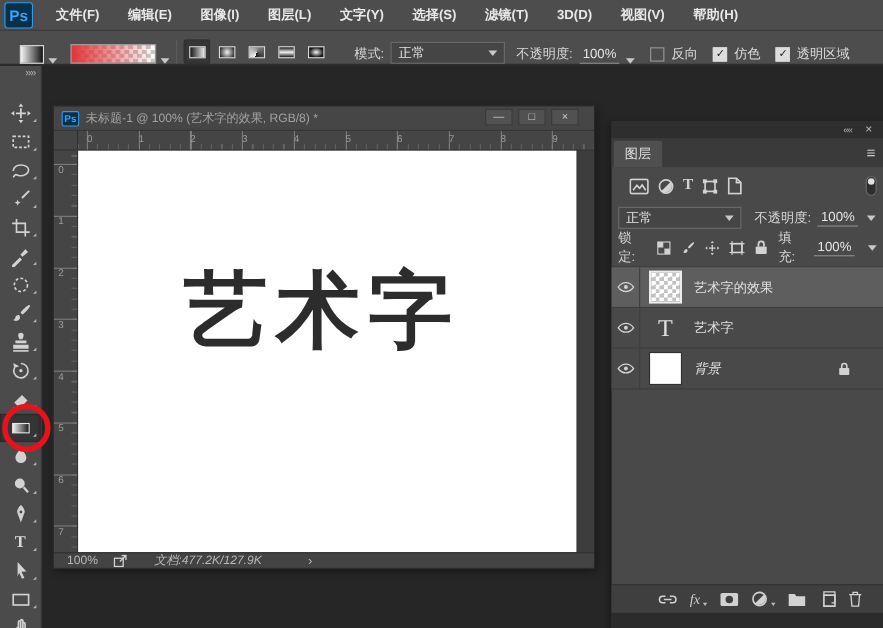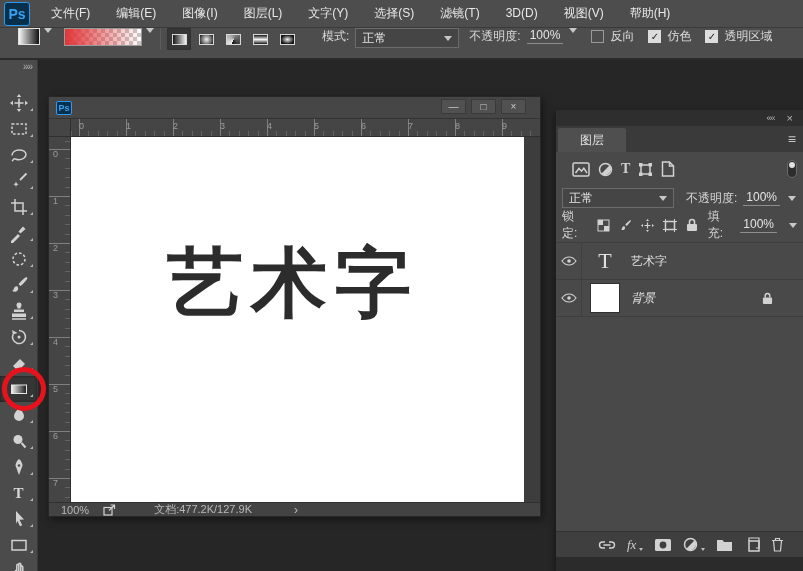--- a/index.html
+++ b/index.html
@@ -5,24 +5,24 @@
   * { margin:0; padding:0; box-sizing:border-box; }
   html,body { width:803px; height:571px; overflow:hidden; }
   body { font-family:"Liberation Sans", sans-serif; font-size:12px; color:#dcdcdc; background:#262626; }
   #root { position:relative; width:803px; height:571px; background:#262626; }
   svg { display:block; stroke:#d2d2d2; fill:none; stroke-width:1.5; }
   svg .f { fill:#d2d2d2; stroke:none; }
 
   
   .menubar { position:absolute; left:0; top:0; width:803px; height:28px; background:#4d4d4d; border-bottom:1px solid #3a3a3a; display:flex; align-items:center; }
   .pslogo { width:26px; height:24px; margin:0 8px 0 4px; background:#08304b; border:1px solid #2d9bf0; border-radius:3px; color:#36a3f7; font-weight:bold; font-size:14px; display:flex; align-items:center; justify-content:center; }
-  .menu-item { padding:0 13px; line-height:27px; color:#e8e8e8; cursor:default; }
+  .menu-item { padding:0 13px; line-height:27px; color:#e8e8e8; cursor:default;font-weight:bold; }
 
   
-  .optionsbar { position:absolute; left:0; top:28px; width:803px; height:32px; background:#4d4d4d; border-bottom:2px solid #2b2b2b; display:flex; align-items:flex-start; }
+  .optionsbar { position:absolute; left:0; top:28px; width:803px; height:32px; background:#4d4d4d; border-bottom:2px solid #2b2b2b; display:flex; align-items:flex-end; }
   .chev { width:0; height:0; border-left:4px solid transparent; border-right:4px solid transparent; border-top:5px solid #c8c8c8; display:inline-block; }
   .vsep { width:1px; height:22px; background:#3c3c3c; border-right:1px solid #5c5c5c; margin:0 6px; }
   .preset-swatch { width:22px; height:17px; margin-left:18px; background:linear-gradient(to right,#f5f5f5,#111); border:1px solid #e0e0e0; }
   .grad-preview { width:78px; height:18px; margin-left:12px; border:1px solid #9a9a9a;
     background-image:linear-gradient(to right,#e13538,rgba(225,53,56,0)), conic-gradient(#c9c9c9 25%,#fff 25% 50%,#c9c9c9 50% 75%,#fff 75%);
     background-size:100% 100%, 8px 8px; }
   .gbtn { width:24px; height:22px; display:flex; align-items:center; justify-content:center; margin-right:3px; border-radius:2px; }
   .gbtn.sel { background:#373737; box-shadow:inset 0 0 2px #222; }
   .gbtn > div { width:15px; height:11px; border:1px solid #d8d8d8; }
   .g-linear   > div { background:linear-gradient(to right,#161616,#f2f2f2); }
@@ -62,30 +62,30 @@
     background-image:repeating-linear-gradient(to bottom,#808080 0 1px,transparent 1px 47px),repeating-linear-gradient(to bottom,#636363 0 1px,transparent 1px 9.4px);
     background-size:22px auto, 5px auto; background-position:top 12px left, top 12px right; background-repeat:repeat-y; }
   .vruler span { position:absolute; left:4px; font-size:9px; color:#9c9c9c; }
   .rcorner { position:absolute; left:0; top:22px; width:22px; height:18px; background:#454545; border-right:1px solid #2f2f2f; border-bottom:1px solid #2f2f2f; }
   .canvas-zone { position:absolute; left:22px; top:40px; right:0; bottom:14px; background:#3d3d3d; }
   .canvas { position:absolute; left:0; top:0; width:453px; height:367px; background:#ffffff; }
   .art-text { position:absolute; left:49%; top:40%; transform:translate(-50%,-50%); font-size:76px; font-weight:900; color:#2c2c2c; letter-spacing:8px; white-space:nowrap; font-family:"Liberation Sans",sans-serif; }
   .dw-status { position:absolute; left:0; bottom:0; width:100%; height:14px; background:#434343; border-top:1px solid #303030; display:flex; align-items:center; font-size:11px; color:#b8b8b8; }
   .dw-zoom { margin-left:12px; }
   .dw-exp { margin-left:14px; }
-  .dw-info { margin-left:38px; }
+  .dw-info { margin-left:24px;font-style:italic; }
   .dw-chev { margin-left:42px; color:#b8b8b8; font-size:12px; }
 
   
   .panel { position:absolute; left:556px; top:110px; width:247px; height:461px; background:#494949; box-shadow:-2px 2px 6px rgba(0,0,0,.35); }
   .p-topstrip { height:16px; background:#2e2e2e; display:flex; justify-content:flex-end; align-items:center; gap:12px; padding-right:10px; color:#b5b5b5; }
   .p-collapse { font-size:9px; letter-spacing:-1px; }
   .p-close { font-size:11px; }
   .p-tabs { height:26px; background:#3a3a3a; display:flex; align-items:flex-end; position:relative; }
-  .p-tab { height:24px; margin-left:2px; padding:0 22px; background:#4f4f4f; color:#e3e3e3; display:flex; align-items:center; border-radius:2px 2px 0 0; }
+  .p-tab { height:24px; margin-left:2px; padding:0 10px; background:#4f4f4f; color:#e3e3e3; display:flex; align-items:center; border-radius:2px 2px 0 0; }
   .p-menu { position:absolute; right:8px; top:5px; color:#c6c6c6; font-size:14px; letter-spacing:-1px; }
   .p-row { display:flex; align-items:center; padding:0 6px; }
   .filter-row { height:30px; margin-top:2px; }
   .filter-field { width:96px; }
   .ficons { display:flex; align-items:center; gap:8px; margin-left:10px; flex:1; }
   .ftoggle { width:10px; height:18px; background:#2d2d2d; border:1px solid #6b6b6b; border-radius:5px; position:relative; margin-left:auto; }
   .ftoggle::after { content:""; position:absolute; left:1px; top:1px; width:6px; height:6px; border-radius:50%; background:#e0e0e0; }
   .blend-row { height:28px; }
   .blend-field { width:112px; }
   .lock-row { height:26px; }
@@ -276,20 +276,21 @@
           <path d="M6 19v-7c0-2 .8-3 1.8-3.2V13 4.5c0-1.6 2-1.6 2 0V12 3.5c0-1.6 2-1.6 2 0V12 6c0-1.6 2-1.4 2 .2V15"></path>
         </svg>
       </div>
   </div>
 
   <div class="red-circle"></div>
 
   <section class="docwin">
     <div class="dw-title">
       <div class="dw-psbadge">Ps</div>
+      <span class="dw-title-text">未标题-1 @ 100% (艺术字的效果, RGB/8) *</span>
       <div class="dw-btns">
         <span class="dw-btn">—</span>
         <span class="dw-btn">□</span>
         <span class="dw-btn">×</span>
       </div>
     </div>
     <div class="rcorner"></div>
     <div class="hruler">
       <span style="left:8px">0</span>
       <span style="left:55px">1</span>
@@ -398,20 +399,30 @@
             <rect class="f" x="1" y="6" width="10" height="7" rx="1"></rect>
             <path d="M3.5 6V4a2.5 2.5 0 015 0v2" stroke-width="1.6"></path>
           </svg>
       </div>
       <span style="color:#d6d6d6;margin-left:2px;margin-right:6px">填充:</span>
       <span class="scrubby">100%</span>
       <span class="chev" style="margin-left:12px"></span>
     </div>
 
     <div class="layers-list">
+      <div class="lrow sel">
+        <div class="eyecell">
+          <svg width="16" height="12" viewBox="0 0 16 12">
+              <path d="M1 6s2.8-4 7-4 7 4 7 4-2.8 4-7 4-7-4-7-4z" stroke-width="1.2"></path>
+              <circle class="f" cx="8" cy="6" r="1.8"></circle>
+            </svg>
+        </div>
+        <div class="thumb checker"></div>
+        <span class="lname">艺术字的效果</span>
+      </div>
       <div class="lrow">
         <div class="eyecell">
           <svg width="16" height="12" viewBox="0 0 16 12">
               <path d="M1 6s2.8-4 7-4 7 4 7 4-2.8 4-7 4-7-4-7-4z" stroke-width="1.2"></path>
               <circle class="f" cx="8" cy="6" r="1.8"></circle>
             </svg>
         </div>
         <div class="thumb ttxt">T</div>
         <span class="lname">艺术字</span>
       </div>

